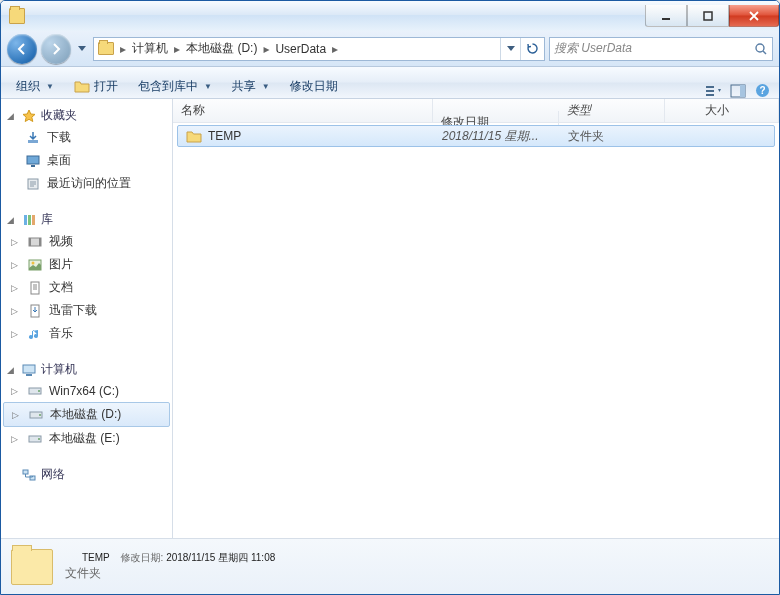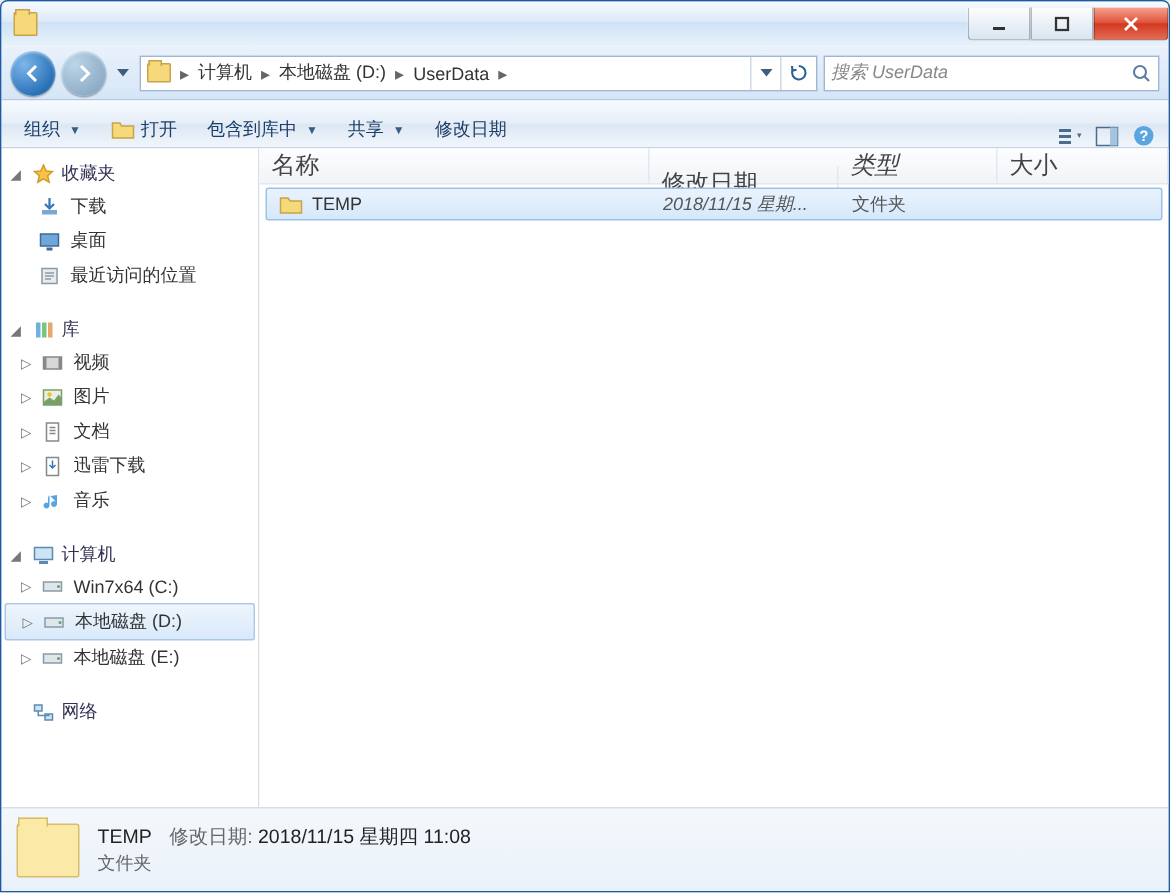--- a/index.html
+++ b/index.html
@@ -52,43 +52,43 @@
   display:flex;align-items:flex-end;padding:0 6px;gap:2px;font-size:12px;color:#1a3e66;
 }
 .tbtn{height:24px;padding:0 8px;display:flex;align-items:center;gap:4px;border:1px solid transparent;border-radius:2px;}
 .tdd{font-size:8px;color:#3a5d82;padding-left:2px;}
 .spacer{flex:1;}
 .ticon{display:flex;align-items:center;justify-content:center;width:22px;}
 .body{flex:1;display:flex;min-height:0;}
 .sidebar{width:172px;border-right:1px solid #d6dee8;background:#fff;overflow:auto;font-size:12px;padding:6px 0;}
 .sgroup{margin-bottom:14px;}
 .shdr{display:flex;align-items:center;gap:4px;padding:2px 4px 2px 6px;color:#335;}
-.sitem{display:flex;align-items:center;gap:6px;padding:3px 4px 3px 24px;color:#333;text-align:right;}
+.sitem{display:flex;align-items:center;gap:6px;padding:3px 4px 3px 24px;color:#333;}
 .sitem.sel{background:linear-gradient(#eef5fd,#d9e9fa);border:1px solid #a8c8e7;border-radius:2px;margin:0 2px;padding-left:22px;}
 .sitem .exp,.shdr .exp{width:10px;color:#777;font-size:9px;}
 .sitem .exp{margin-left:-14px;margin-right:0;}
 .ico{width:16px;height:16px;display:inline-flex;align-items:center;justify-content:center;}
 .content{flex:1;display:flex;flex-direction:column;background:#fff;}
-.cols{height:24px;border-bottom:1px solid #e3e8ef;display:flex;align-items:center;font-size:16px;color:#444;background:linear-gradient(#fcfdfe,#f1f4f8);}
+.cols{height:24px;border-bottom:1px solid #e3e8ef;display:flex;align-items:center;font-size:12px;color:#444;background:linear-gradient(#fcfdfe,#f1f4f8);}
 .col{padding:0 8px;border-right:1px solid #e3e8ef;height:100%;display:flex;align-items:center;}
 .col.name{width:260px;}
 .col.date{width:126px;margin-top:24px;}
 .col.type{width:106px;font-style:italic;}
-.col.size{flex:1;}
+.col.size{flex:1;margin-left:32px;}
 .rows{flex:1;overflow:auto;}
 .row{height:22px;display:flex;align-items:center;font-size:12px;color:#333;}
 .row.sel{background:linear-gradient(#eaf3fd,#d5e8fb);border:1px solid #9cc2e8;border-radius:2px;margin:2px 4px;}
 .cell{padding:0 8px;display:flex;align-items:center;gap:6px;}
 .cell.name{width:256px;}
 .cell.date{width:126px;color:#555;font-style:italic;}
 .cell.type{width:106px;color:#555;}
 .details{height:56px;border-top:1px solid #d6dee8;background:linear-gradient(#f4f8fc,#eaf1f9);display:flex;align-items:center;padding:4px 10px;gap:12px;font-size:12px;color:#444;}
 .details .big-icon{width:42px;height:36px;background:#fbe9a8;border:1px solid #d9bc6a;border-radius:2px;position:relative;}
 .details .big-icon::before{content:"";position:absolute;top:-5px;left:0;width:18px;height:5px;background:#fbe9a8;border:1px solid #d9bc6a;border-bottom:none;}
-.details .info .t{font-size:13px;color:#222;}
+.details .info .t{font-size:10px;color:#222;margin-left:17px;}
 .details .info .s{color:#666;}
 .tri{width:0;height:0;border-left:4px solid transparent;border-right:4px solid transparent;border-top:5px solid #3e5e80;}
 svg{display:block;}
 </style>
 </head>
 <body>
 
 <div class="window">
 
   <div class="titlebar">

